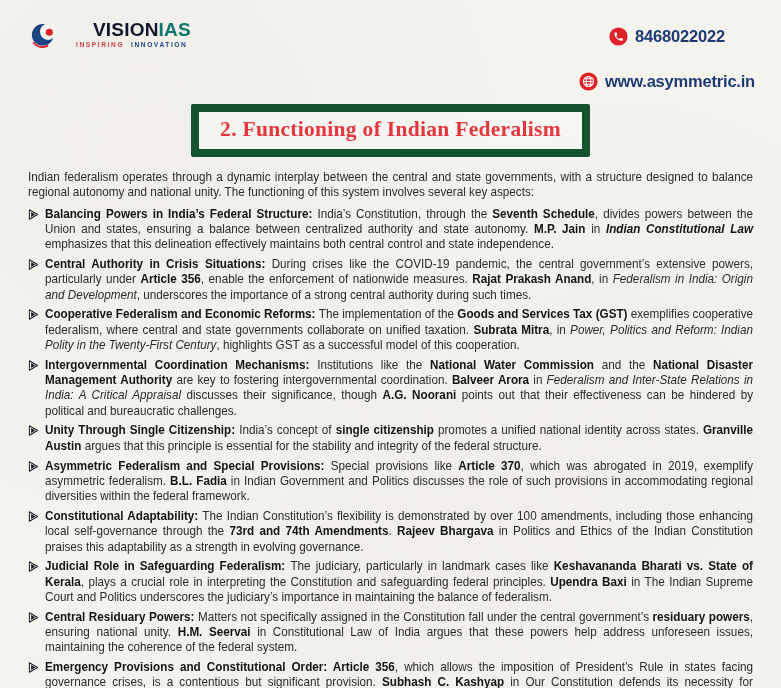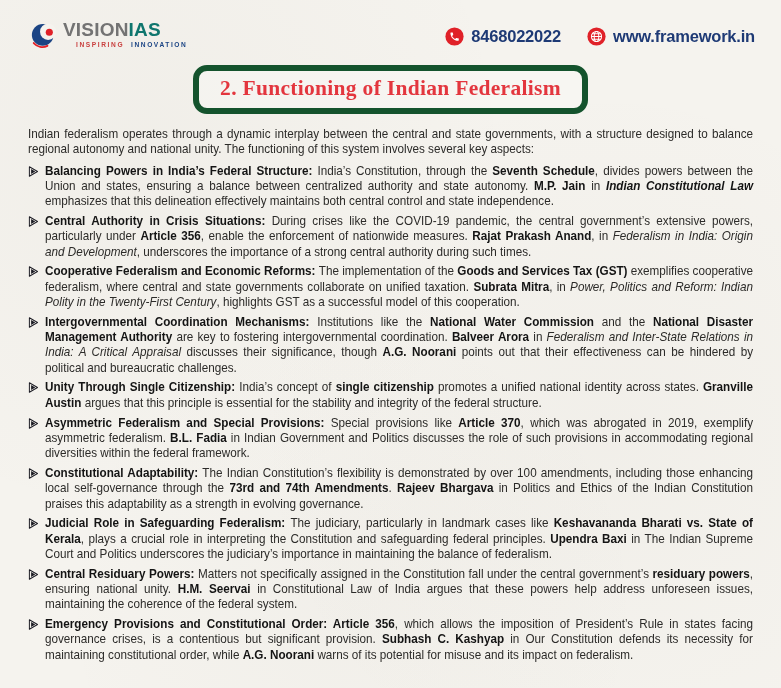--- a/index.html
+++ b/index.html
@@ -17,37 +17,37 @@
 
   
   .header {
     display:flex; justify-content:space-between; align-items:flex-start;
     padding:20px 26px 0 28px;
   }
   .logo { display:flex; align-items:flex-start; gap:4px; }
   .logo-icon { width:31px; height:31px; margin-top:1px; }
   .logo-textblock { display:flex; flex-direction:column; }
   .logo-word { font-weight:bold; font-size:19px; letter-spacing:0.2px; line-height:19px; }
-  .logo-vision { color:#737373; }
+  .logo-vision { color:#0f172a;margin-left:30px; }
   .logo-ias { color:#0f766e; }
   .logo-tagline { font-size:6.6px; font-weight:bold; letter-spacing:1.6px; margin-top:2px; margin-left:13px; }
   .tag-inspiring { color:#c9403f; }
   .tag-innovation { color:#1b4484; }
 
-  .contact { display:flex; align-items:center; gap:26px; margin-top:7px; }
+  .contact { display:flex; align-items:center; gap:26px; margin-top:7px;flex-direction:column; }
   .contact-item { display:flex; align-items:center; gap:7px; }
   .contact-icon { width:19px; height:19px; display:block; }
   .contact-text { font-weight:bold; font-size:16.5px; color:#1e3a75; letter-spacing:-0.2px; }
 
   
   .title-wrap { text-align:center; margin-top:13px; }
   .title-box {
     display:inline-block;
-    border:6px solid #14532d;
-    border-radius:14px;
+    border:8px solid #14532d;
+    border-radius:2px;
     padding:5px 21px 7px 21px;
     background:rgba(255,255,255,0.25);
     font-family:"Liberation Serif", serif;
     font-weight:bold;
     font-size:21.5px;
     color:#e3363e;
     letter-spacing:0.3px;
   }
 
   
@@ -99,21 +99,21 @@
       </div>
       <div class="contact-item">
         <svg class="contact-icon" viewBox="0 0 24 24" width="19" height="19">
           <circle cx="12" cy="12" r="11.5" fill="#e02128"></circle>
           <g stroke="#ffffff" fill="none" stroke-width="1.3">
             <circle cx="12" cy="12" r="6.4"></circle>
             <ellipse cx="12" cy="12" rx="2.9" ry="6.4"></ellipse>
             <path d="M5.7 12h12.6 M6.8 8.6h10.4 M6.8 15.4h10.4"></path>
           </g>
         </svg>
-        <span class="contact-text">www.framework.in</span>
+        <span class="contact-text">www.asymmetric.in</span>
       </div>
     </div>
   </div>
 
   <div class="title-wrap">
     <div class="title-box">2. Functioning of Indian Federalism</div>
   </div>
 
   <div class="content">
     <p class="intro">Indian federalism operates through a dynamic interplay between the central and state governments, with a structure designed to balance regional autonomy and national unity. The functioning of this system involves several key aspects:</p>

